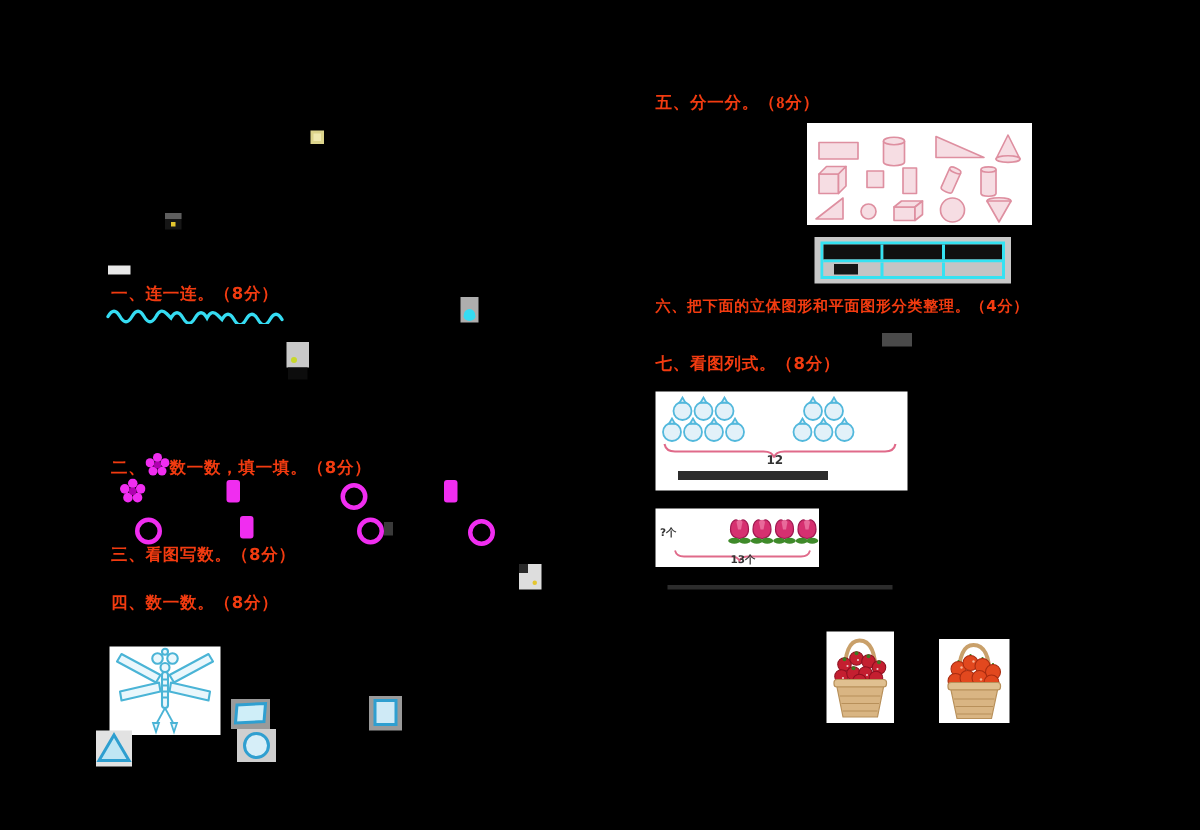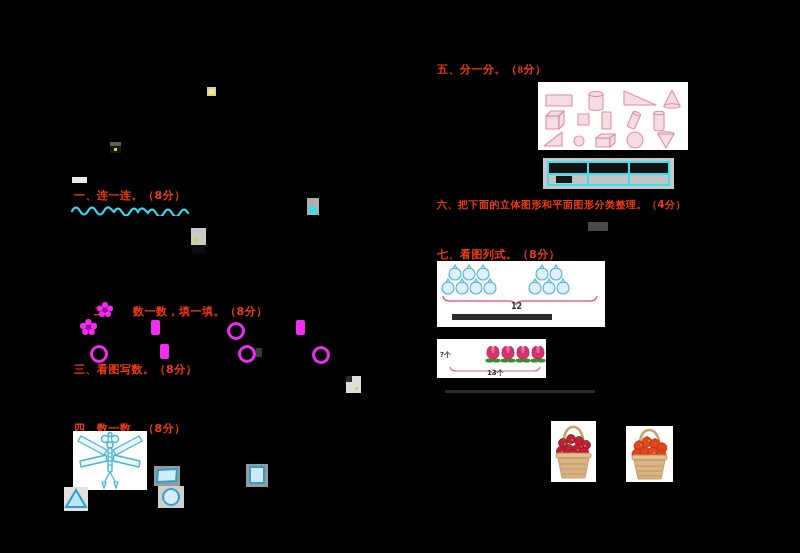--- a/index.html
+++ b/index.html
@@ -41,21 +41,21 @@
   </svg>
 
   <div class="abs" style="left:307px;top:198px;width:12px;height:17px;background:#aeaeae;">
     <div style="position:absolute;left:2px;top:8px;width:8px;height:8px;background:#35dcf2;border-radius:50% 50% 50% 50%/60% 60% 40% 40%;"></div>
   </div>
   <div class="abs" style="left:191px;top:228px;width:15px;height:17px;background:#c9c9c9;">
     <div style="position:absolute;left:3px;top:10px;width:4px;height:4px;background:#c8d82a;border-radius:50%;"></div>
     <div style="position:absolute;left:1px;top:17px;width:13px;height:8px;background:#0d0d0d;"></div>
   </div>
 
-  <div class="h" style="left:74px;top:305px;margin-left:20px;">
+  <div class="h" style="left:74px;top:305px;">
     <span>二、</span><span style="display:inline-block;width:16px;"></span><span>数一数，填一填。（8分）</span>
   </div>
   <svg class="abs" style="left:97px;top:302px;" width="16" height="16" viewBox="0 0 16 16">
     <g fill="#f02df0">
       <circle cx="8" cy="3" r="3"></circle>
         <circle cx="13" cy="6.5" r="3"></circle>
         <circle cx="11" cy="12" r="3"></circle>
       <circle cx="5" cy="12" r="3"></circle>
         <circle cx="3" cy="6.5" r="3"></circle>
     </g>
@@ -81,21 +81,21 @@
   <div class="ring" style="left:238px;top:345px;"></div>
   <div class="ghost" style="left:256px;top:348px;width:6px;height:9px;background:#3a3a3a;"></div>
   <div class="ring" style="left:312px;top:346px;"></div>
 
   <div class="h" style="left:74px;top:363px;text-align:center;">三、看图写数。（8分）</div>
   <div class="abs" style="left:346px;top:376px;width:15px;height:17px;background:#dddddd;">
     <div style="position:absolute;left:0;top:0;width:6px;height:6px;background:#2a2a2a;"></div>
     <div style="position:absolute;left:9px;top:11px;width:3px;height:3px;background:#e4c62e;border-radius:50%;"></div>
   </div>
 
-  <div class="h" style="left:74px;top:422px;">四、数一数。（8分）</div>
+  <div class="h" style="left:74px;top:395px;">四、数一数。（8分）</div>
 
   <div class="panel" style="left:73px;top:431px;width:74px;height:59px;">
     <svg width="74" height="59" viewBox="0 0 74 59">
       <g fill="#eaf7fc" stroke="#4ab4d6" stroke-width="1.4" stroke-linejoin="round">
         <polygon points="34,19 8,5 5,10 31,24"></polygon>
         <polygon points="40,19 66,5 69,10 43,24"></polygon>
         <polygon points="33,24 7,30 8,36 34,30"></polygon>
         <polygon points="41,24 67,30 66,36 40,30"></polygon>
         <circle cx="32" cy="8" r="3.5"></circle>
           <circle cx="42" cy="8" r="3.5"></circle>
@@ -188,21 +188,21 @@
         </div>
         <div style="flex:1;background:#c4c4c4;border-right:2px solid #35e2f2;"></div>
         <div style="flex:1;background:#c4c4c4;"></div>
       </div>
     </div>
   </div>
 
   <div class="h small" style="left:437px;top:198px;">六、把下面的立体图形和平面图形分类整理。（4分）</div>
   <div class="ghost" style="left:588px;top:222px;width:20px;height:9px;background:#4a4a4a;"></div>
 
-  <div class="h" style="left:437px;top:248px;">七、看图列式。（8分）</div>
+  <div class="h" style="left:437px;top:236px;">七、看图列式。（8分）</div>
 
   <div class="panel" style="left:437px;top:261px;width:168px;height:66px;">
     <svg width="168" height="51" viewBox="0 0 168 51">
       <g fill="#e2f1f9" stroke="#52b8dc" stroke-width="1.2">
         <g>
           <circle cx="18" cy="13" r="6"></circle>
             <circle cx="32" cy="13" r="6"></circle>
             <circle cx="46" cy="13" r="6"></circle>
           <circle cx="11" cy="27" r="6"></circle>
             <circle cx="25" cy="27" r="6"></circle>

